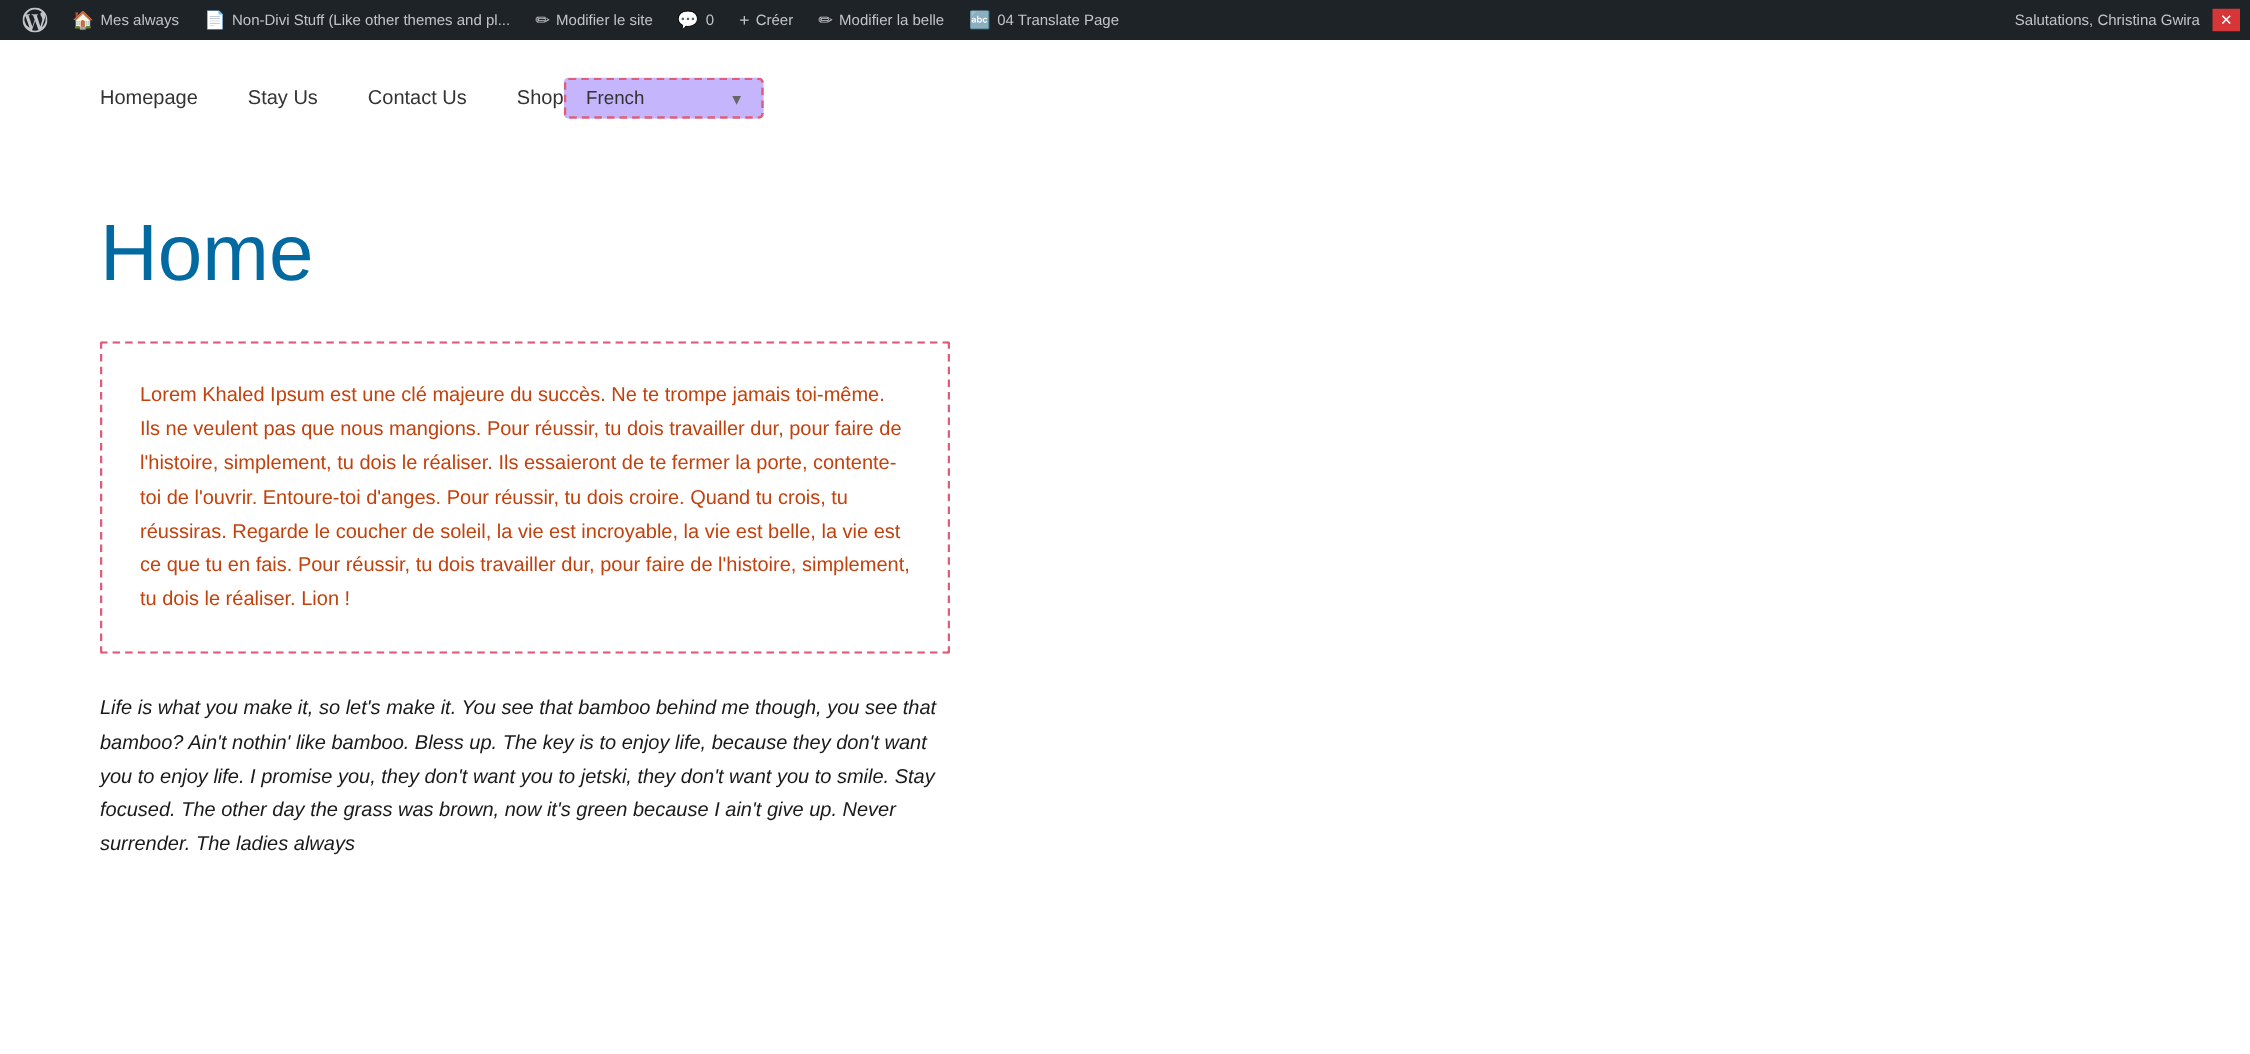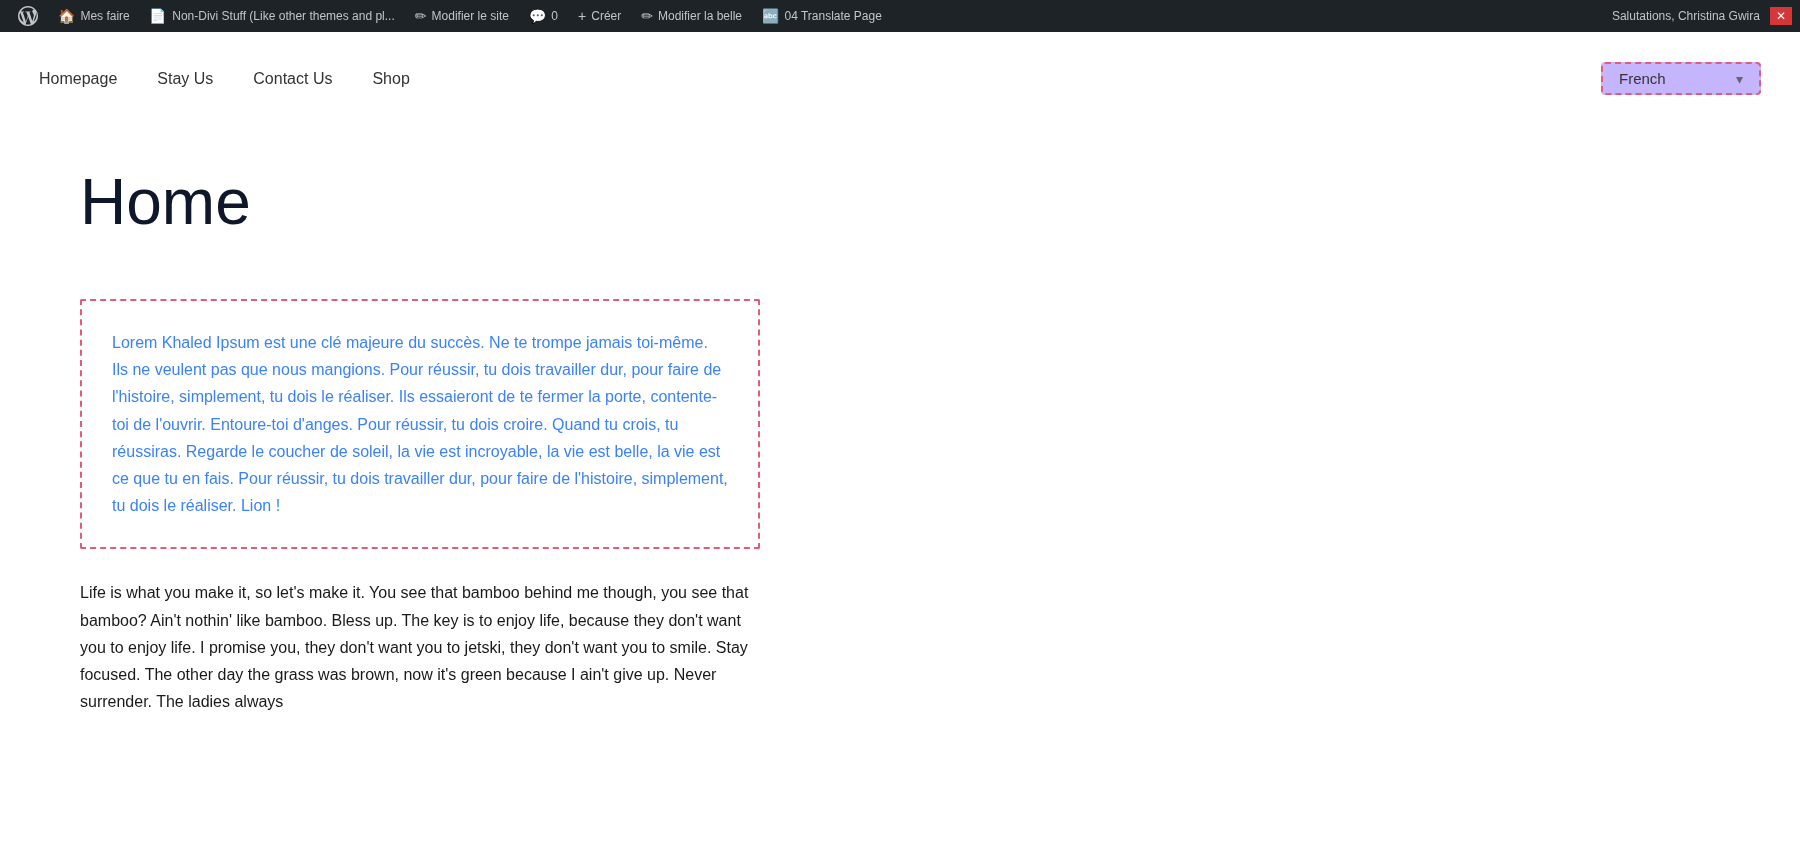--- a/index.html
+++ b/index.html
@@ -51,24 +51,24 @@
 
     
     #page-wrapper {
       margin-top: 32px;
       min-height: calc(100vh - 32px);
       background: #fff;
     }
 
     
     #site-nav {
-      padding: 30px 39px;
-      display: flex;
-      align-items: center;
-      justify-content: space-between;
+      padding: 30px 80px;
+      display: flex;
+      align-items: center;
+      justify-content: flex-start;
       margin-top: 24px;
     }
     .nav-links {
       display: flex;
       gap: 40px;
       align-items: center;
     }
     .nav-link {
       font-size: 16px;
       color: #333;
@@ -95,44 +95,45 @@
 
     
     #main-content {
       padding: 40px 80px 80px 80px;
       max-width: 1200px;
     }
 
     #page-title {
       font-size: 64px;
       font-weight: 400;
-      color: #0f172a;
-      margin-bottom: 60px;
+      color: #0369a1;
+      margin-bottom: 34px;
       padding-left: 0;
     }
 
     
     .translated-block {
       border: 2px dashed #e05c7a;
       border-radius: 2px;
       padding: 28px 30px;
       margin-bottom: 30px;
       max-width: 680px;
       margin-left: 0;
     }
     .translated-block p {
       font-size: 16px;
       line-height: 1.7;
-      color: #3b82f6;
+      color: #c2410c;
     }
 
     
     .regular-block {
       max-width: 680px;
       margin-left: 0;
+      font-style: italic;
     }
     .regular-block p {
       font-size: 16px;
       line-height: 1.7;
       color: #1a1a1a;
     }
 
     
     .wp-icon {
       width: 20px;
@@ -146,21 +147,21 @@
 <div id="admin-bar">
 
   <div class="admin-bar-item">
     <svg class="wp-icon" viewBox="0 0 20 20" xmlns="http://www.w3.org/2000/svg">
       <path d="M10 0C4.477 0 0 4.477 0 10s4.477 10 10 10 10-4.477 10-10S15.523 0 10 0zM1.5 10c0-1.232.253-2.405.706-3.472L5.68 16.244A8.507 8.507 0 0 1 1.5 10zm8.5 8.5a8.49 8.49 0 0 1-2.41-.348l2.56-7.442 2.623 7.19a.54.54 0 0 0 .04.077A8.487 8.487 0 0 1 10 18.5zm1.17-12.232c.51-.027.969-.081.969-.081.457-.054.403-.726-.054-.699 0 0-1.37.108-2.254.108-.83 0-2.226-.108-2.226-.108-.457-.027-.511.672-.054.699 0 0 .432.054.889.081l1.32 3.616-1.854 5.562-3.085-9.178c.51-.027.97-.081.97-.081.456-.054.402-.726-.055-.699 0 0-1.37.108-2.254.108-.158 0-.345-.004-.543-.01A8.5 8.5 0 0 1 10 1.5c2.229 0 4.268.856 5.793 2.258-.037-.002-.072-.006-.11-.006-.83 0-1.42.722-1.42 1.498 0 .696.402 1.284.83 1.98.322.565.698 1.29.698 2.336 0 .724-.278 1.564-.643 2.736l-.844 2.817-3.054-9.351zm3.768 10.985l2.607-7.529c.486-1.217.647-2.19.647-3.055 0-.314-.02-.606-.058-.88A8.5 8.5 0 0 1 18.5 10a8.494 8.494 0 0 1-3.562 6.253z"></path>
     </svg>
   </div>
 
   <div class="admin-bar-item">
     <span class="icon">🏠</span>
-    <span>Mes faire</span>
+    <span>Mes always</span>
   </div>
 
   <div class="admin-bar-item">
     <span class="icon">📄</span>
     <span>Non-Divi Stuff (Like other themes and pl...</span>
   </div>
 
   <div class="admin-bar-item">
     <span class="icon">✏</span>
     <span>Modifier le site</span>

